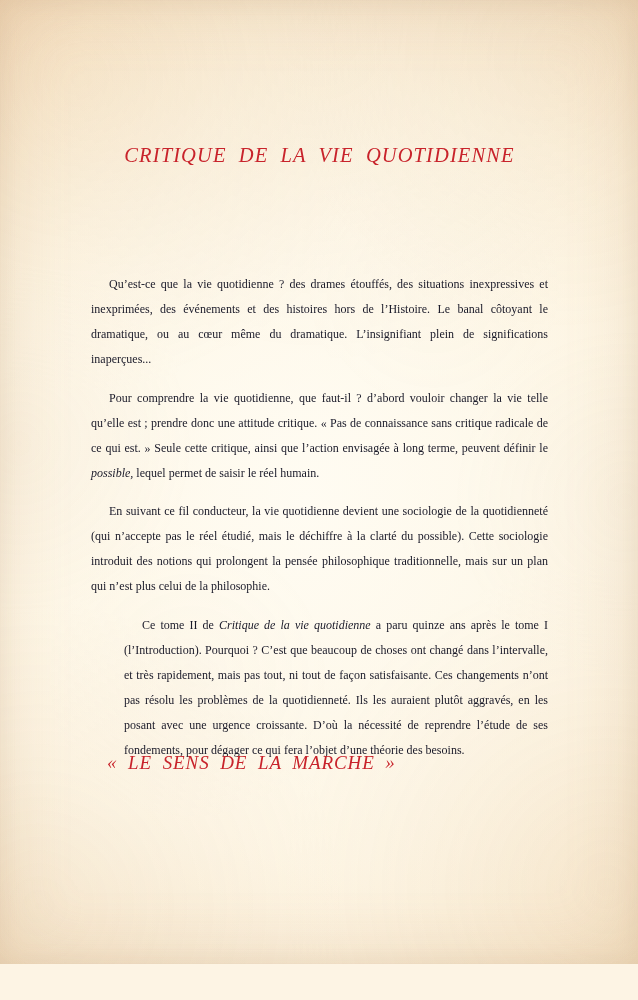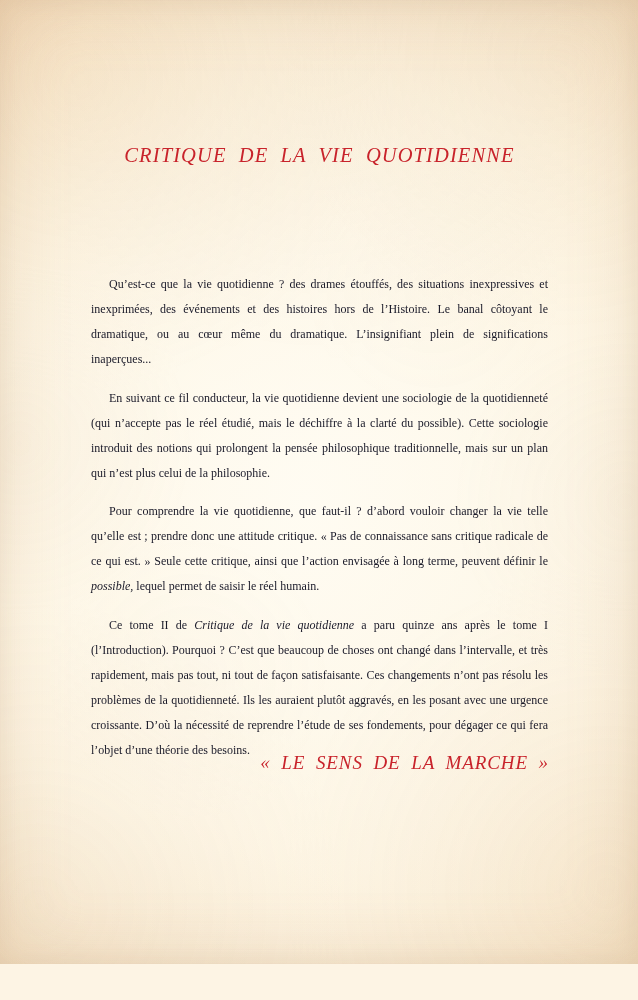--- a/index.html
+++ b/index.html
@@ -100,31 +100,32 @@
     text-align: justify;
     text-justify: inter-word;
     hyphens: none;
   }
   #body-copy p {
     margin: 0 0 13.5px 0;
     text-indent: 18px;
   }
   #body-copy p:last-child {
     margin-bottom: 0;
+    margin-left: 33px;
   }
   #body-copy i, #body-copy em {
     font-style: italic;
   }
 
   .footer-line {
     position: absolute;
     top: 752px;
-    left: 1px;
+    left: 16px;
     width: 457px;
-    text-align: right;
+    text-align: left;
     color: #c8232b;
     font-style: italic;
     font-weight: 400;
     font-size: 19px;
     letter-spacing: 0.9px;
     word-spacing: 5px;
     white-space: nowrap;
   }
 </style>
 </head>
@@ -135,21 +136,21 @@
   <div id="grain"></div>
   <div id="vignette"></div>
 
   <div id="content">
 
     <div class="title-main">CRITIQUE DE LA VIE QUOTIDIENNE</div>
 
 
     <div id="body-copy">
         <p><span>Qu’est-ce que la vie quotidienne ? des drames étouffés, des situations inexpressives et inexprimées, des événements et des histoires hors de l’Histoire. Le banal côtoyant le dramatique, ou au cœur même du dramatique. L’insignifiant plein de significations inaperçues...</span></p>
+        <p><span>Pour comprendre la vie quotidienne, que faut-il ? d’abord vouloir changer la vie telle qu’elle est ; prendre donc une attitude critique. « Pas de connaissance sans critique radicale de ce qui est. » Seule cette critique, ainsi que l’action envisagée à long terme, peuvent définir le </span><i>possible,</i><span> lequel permet de saisir le réel humain.</span></p>
         <p><span>En suivant ce fil conducteur, la vie quotidienne devient une sociologie de la quotidienneté (qui n’accepte pas le réel étudié, mais le déchiffre à la clarté du possible). Cette sociologie introduit des notions qui prolongent la pensée philosophique traditionnelle, mais sur un plan qui n’est plus celui de la philosophie.</span></p>
-        <p><span>Pour comprendre la vie quotidienne, que faut-il ? d’abord vouloir changer la vie telle qu’elle est ; prendre donc une attitude critique. « Pas de connaissance sans critique radicale de ce qui est. » Seule cette critique, ainsi que l’action envisagée à long terme, peuvent définir le </span><i>possible,</i><span> lequel permet de saisir le réel humain.</span></p>
         <p><span>Ce tome II de </span><i>Critique de la vie quotidienne</i><span> a paru quinze ans après le tome I (l’Introduction). Pourquoi ? C’est que beaucoup de choses ont changé dans l’intervalle, et très rapidement, mais pas tout, ni tout de façon satisfaisante. Ces changements n’ont pas résolu les problèmes de la quotidienneté. Ils les auraient plutôt aggravés, en les posant avec une urgence croissante. D’où la nécessité de reprendre l’étude de ses fondements, pour dégager ce qui fera l’objet d’une théorie des besoins.</span></p>
       </div>
 
     <div class="footer-line">« LE SENS DE LA MARCHE »</div>
 
   </div>
 </div>
 
 </body></html>

